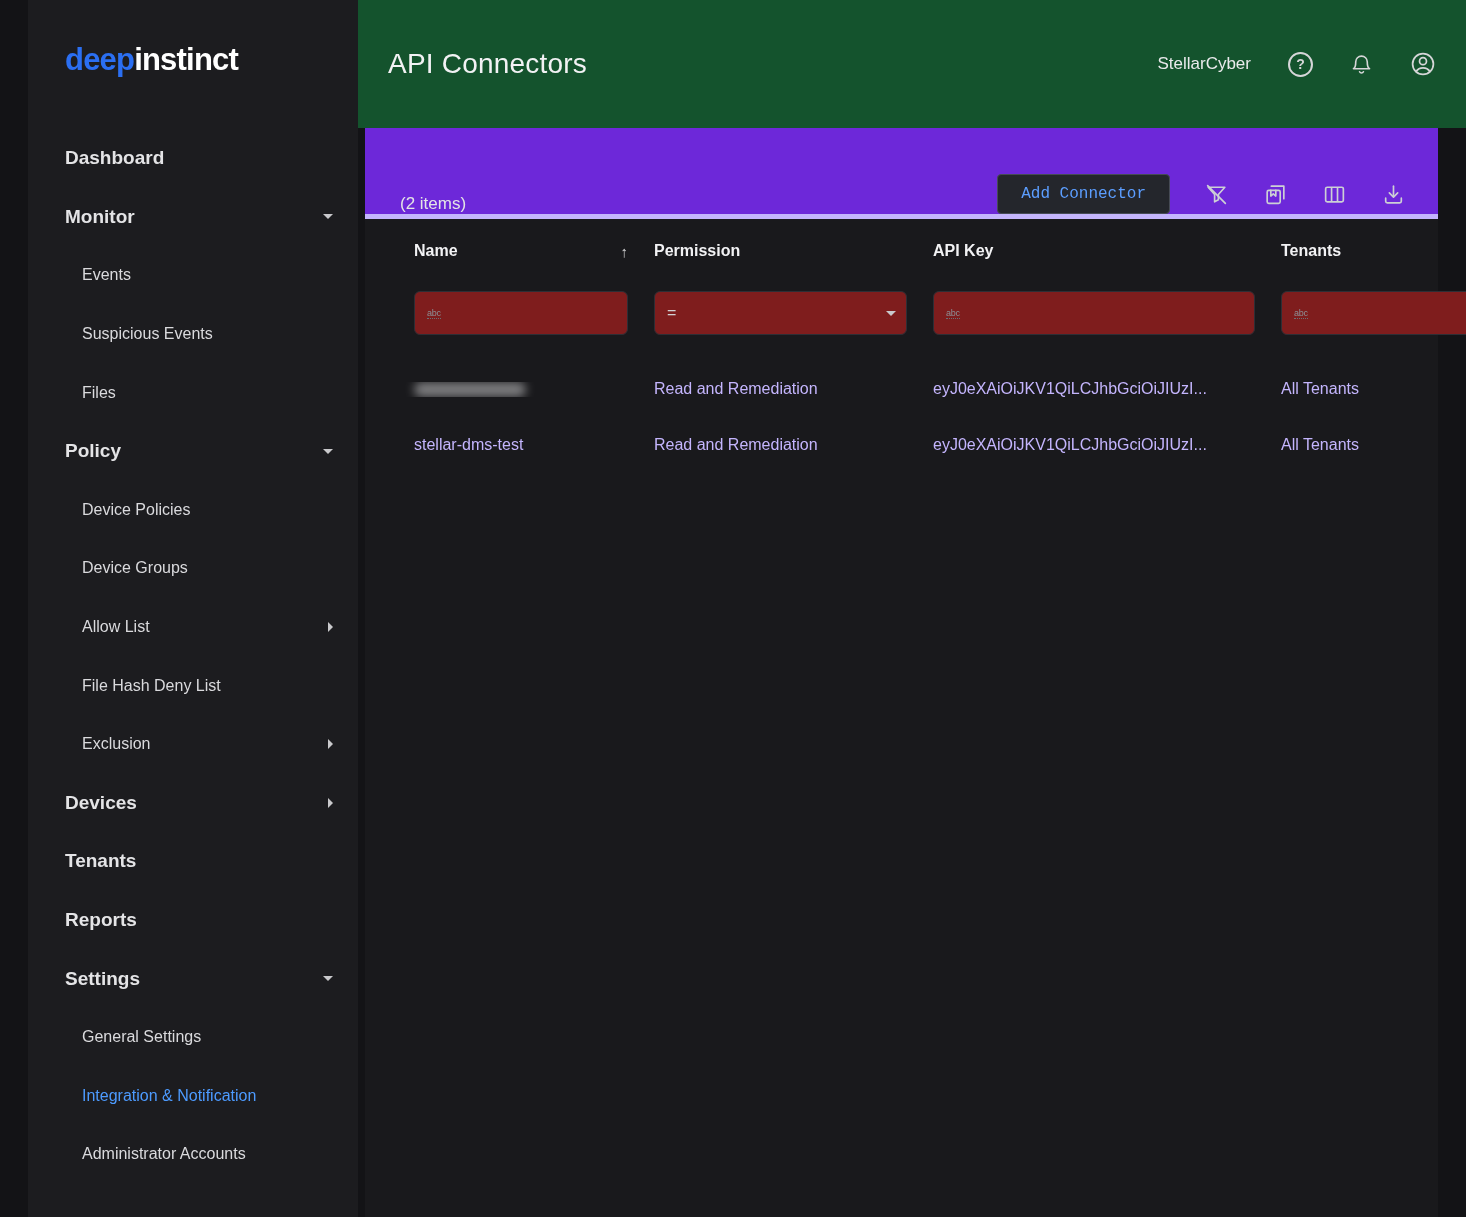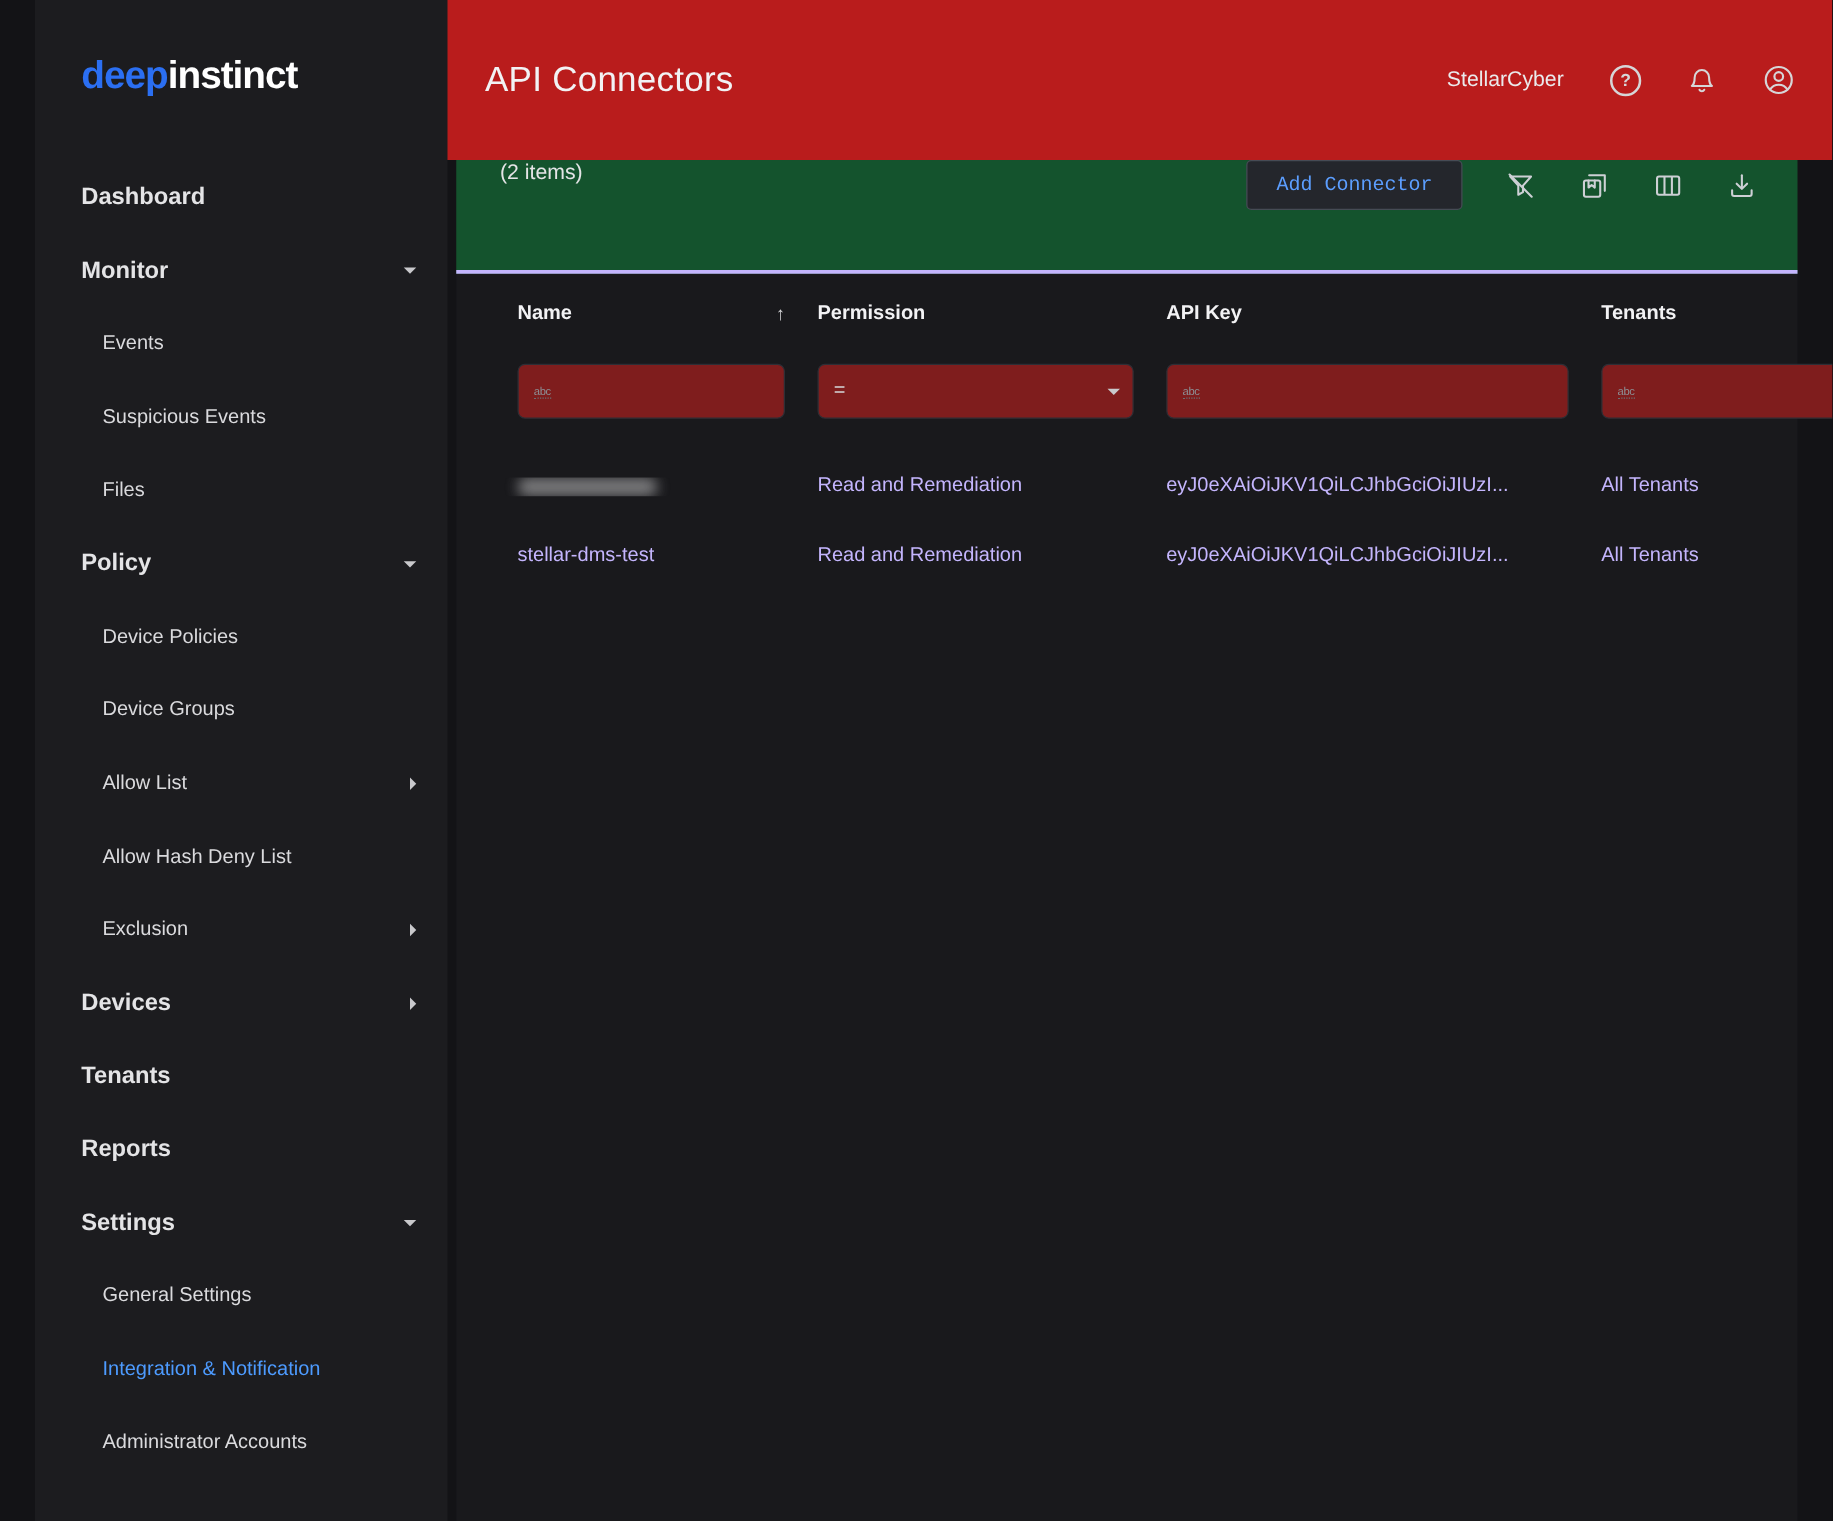--- a/index.html
+++ b/index.html
@@ -25,40 +25,40 @@
   }
   .nav-item.lvl0 { font-weight:600; }
   .nav-item.lvl1 { padding-left:54px; font-size:16px; font-weight:400; color:#dadadd; }
   .nav-item.active { color:#4d9bff; }
   .caret-down { width:0; height:0; border-left:5px solid transparent; border-right:5px solid transparent; border-top:5px solid #c9c9cc; }
   .caret-right { width:0; height:0; border-top:5px solid transparent; border-bottom:5px solid transparent; border-left:5px solid #c9c9cc; }
 
   
   .topbar {
     position:absolute; left:330px; top:0; right:0; height:128px;
-    display:flex; align-items:center; padding:0 30px 0 58px; background:#b91c1c;
+    display:flex; align-items:center; padding:0 30px 0 58px; background:#14532d;
   }
   .page-title { font-size:28px; font-weight:500; color:#f2f2f4; letter-spacing:0.2px; }
   .topbar-right { margin-left:auto; display:flex; align-items:center; gap:37px; }
   .tenant-name { font-size:17px; color:#eaeaec; }
   .icon-btn { background:none; border:none; padding:0; cursor:pointer; display:flex; align-items:center; justify-content:center; }
   .help-circle {
     width:25px; height:25px; border:2px solid #d6d6d8; border-radius:50%;
     display:flex; align-items:center; justify-content:center;
     color:#d6d6d8; font-size:14px; font-weight:700;
   }
 
   
   .panel {
     position:absolute; left:365px; top:128px; width:1073px; bottom:0;
     background:#19191c; border-radius:3px 3px 0 0;
   }
   .toolbar {
-    height:91px; background:#14532d; border-bottom:3px solid #c4b5fd;
-    display:flex; align-items:flex-start; padding:0 32px 0 35px;
+    height:91px; background:#6d28d9; border-bottom:5px solid #c4b5fd;
+    display:flex; align-items:flex-end; padding:0 32px 0 35px;
   }
   .items-count { font-size:17px; color:#e4e4e6; }
   .toolbar-right { margin-left:auto; display:flex; align-items:center; gap:34px; }
   .add-btn {
     height:40px; padding:0 23px; border:1px solid #464b55; border-radius:4px;
     background:#24262c; color:#5c9eff; font-size:16px; font-weight:500;
     cursor:pointer; font-family:Liberation Mono, monospace;
   }
 
   
@@ -129,21 +129,21 @@
           <span>Device Policies</span>
         </div>
       <div class="nav-item lvl1">
           <span>Device Groups</span>
         </div>
       <div class="nav-item lvl1">
           <span>Allow List</span>
           <span class="caret-right"></span>
         </div>
       <div class="nav-item lvl1">
-          <span>Allow Hash Deny List</span>
+          <span>File Hash Deny List</span>
         </div>
       <div class="nav-item lvl1">
           <span>Exclusion</span>
           <span class="caret-right"></span>
         </div>
       <div class="nav-item lvl0">
           <span>Devices</span>
           <span class="caret-right"></span>
         </div>
       <div class="nav-item lvl0">

